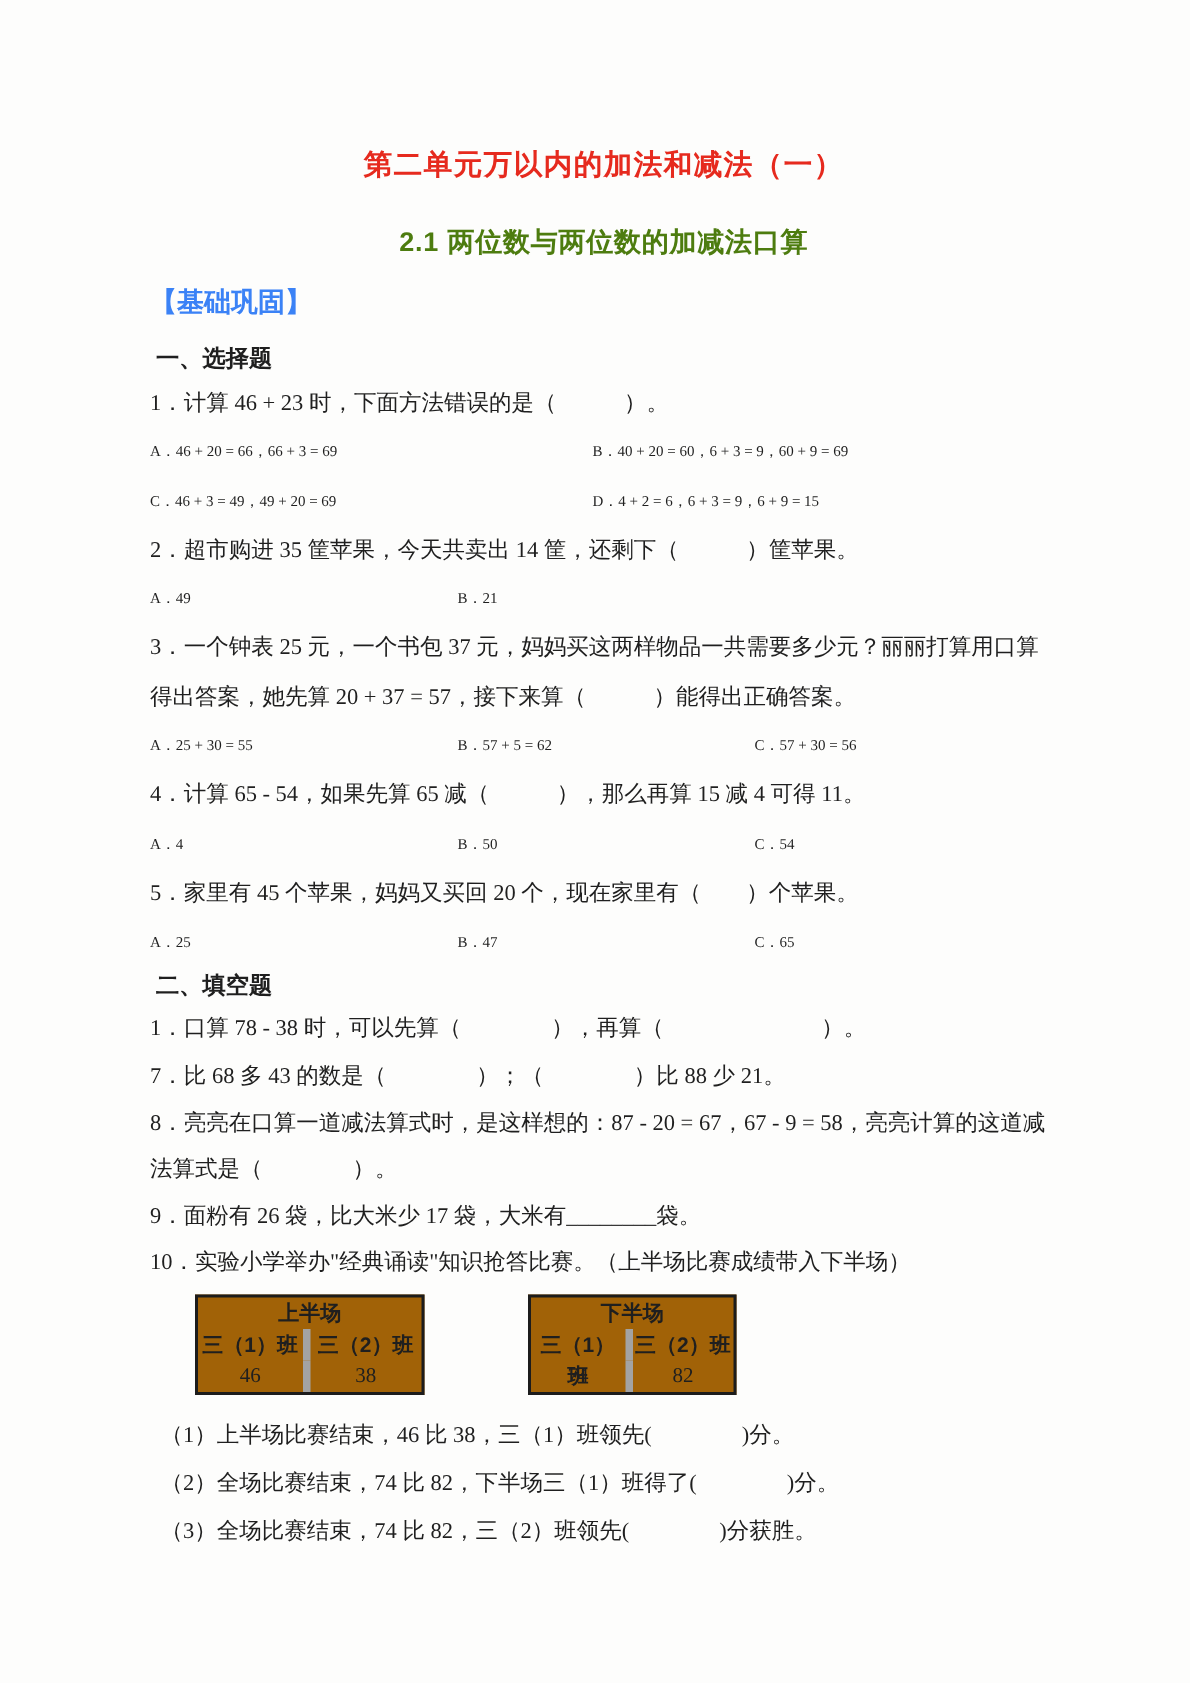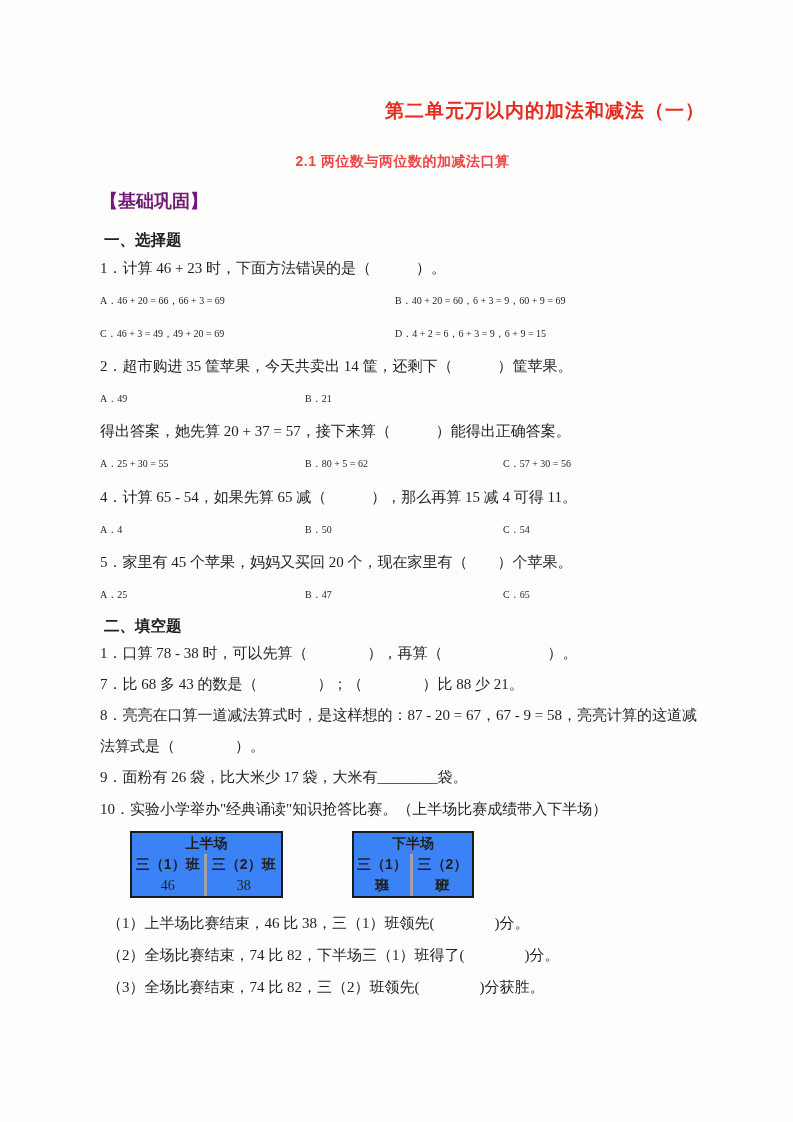--- a/index.html
+++ b/index.html
@@ -6,63 +6,63 @@
   body {
     width:793px; height:1122px;
     background:#fdfdfc;
     font-family:"Liberation Serif", serif;
     color:#1f1f1f;
     overflow:hidden;
   }
   .page { width:793px; height:1122px; box-sizing:border-box; padding:0 88px 0 100px; }
 
   .title {
-    margin:96px 0 0 0; text-align:right;
+    margin:96px 0 0 0; text-align:center;
     color:#e62a1e; font-weight:bold; font-size:19px; line-height:30px;
-    font-family:Liberation Serif, serif; letter-spacing:1px;
+    font-family:Liberation Mono, monospace; letter-spacing:1px;
   }
   .subtitle {
     margin:20px 0 0 0; text-align:center;
-    color:#ef4444; font-weight:bold; font-size:14px; line-height:30px;
+    color:#4d7c0f; font-weight:bold; font-size:18px; line-height:30px;
     font-family:"Liberation Sans", sans-serif; letter-spacing:0.5px;
   }
   .badge {
-    margin:10px 0 0 0; color:#701a75; font-weight:bold; font-size:18px; line-height:30px;
+    margin:10px 0 0 0; color:#3b82f6; font-weight:bold; font-size:18px; line-height:30px;
     font-family:"Liberation Sans", sans-serif;
   }
 
   .sec-head {
     font-family:"Liberation Sans", sans-serif;
     font-weight:bold; font-size:15.5px; height:24px; line-height:24px;
     margin:12px 0 0 4px;
   }
   .sec-head.second { margin-top:2px; }
 
   .line { height:32.7px; display:flex; align-items:center; font-size:15px; white-space:nowrap; }
   .fill .line { height:31.2px; }
 
   .opt-row { display:grid; height:32.7px; align-items:center; font-size:10px; }
   .opt-row.two { grid-template-columns:295px 1fr; }
   .opt-row.three { grid-template-columns:205px 198px 1fr; }
 
   .tables-row { display:flex; gap:69px; margin:6px 0 0 30px; }
   .score-table {
-    border:2px solid #1c1c1c; background:#3b82f6;
+    border:2px solid #1c1c1c; background:#a16207;
     text-align:center; font-size:14px; box-sizing:border-box;
   }
   .score-table.t1 { width:153px; }
-  .score-table.t2 { width:122px; }
+  .score-table.t2 { width:139px; }
   .t-title {
     font-family:"Liberation Sans", sans-serif; font-weight:bold;
     height:21px; line-height:21px;
   }
   .t-grid { display:grid; grid-template-columns:1fr 1fr; }
   .t-cell { height:21px; line-height:21px; }
   .t-head { font-family:"Liberation Sans", sans-serif; font-weight:bold; }
-  .t-left { border-right:3px solid #a3a3a3; }
+  .t-left { border-right:5px solid #a3a3a3; }
 
   .subq { margin-top:10px; }
   .subq .line { height:32px; padding-left:7px; }
 </style>
 </head>
 <body>
 
 <div class="page">
 
   <div class="title">第二单元万以内的加法和减法（一）</div>
@@ -80,24 +80,25 @@
     <span>C．46 + 3 = 49，49 + 20 = 69</span>
     <span>D．4 + 2 = 6，6 + 3 = 9，6 + 9 = 15</span>
   </div>
 
   <div class="line">2．超市购进 35 筐苹果，今天共卖出 14 筐，还剩下（　　　）筐苹果。</div>
   <div class="opt-row three">
     <span>A．49</span>
     <span>B．21</span>
   </div>
 
+  <div class="line">3．一个钟表 25 元，一个书包 37 元，妈妈买这两样物品一共需要多少元？丽丽打算用口算</div>
   <div class="line">得出答案，她先算 20 + 37 = 57，接下来算（　　　）能得出正确答案。</div>
   <div class="opt-row three">
     <span>A．25 + 30 = 55</span>
-    <span>B．80 + 5 = 62</span>
+    <span>B．57 + 5 = 62</span>
     <span>C．57 + 30 = 56</span>
   </div>
 
   <div class="line">4．计算 65 - 54，如果先算 65 减（　　　），那么再算 15 减 4 可得 11。</div>
   <div class="opt-row three">
     <span>A．4</span>
     <span>B．50</span>
     <span>C．54</span>
   </div>
 

